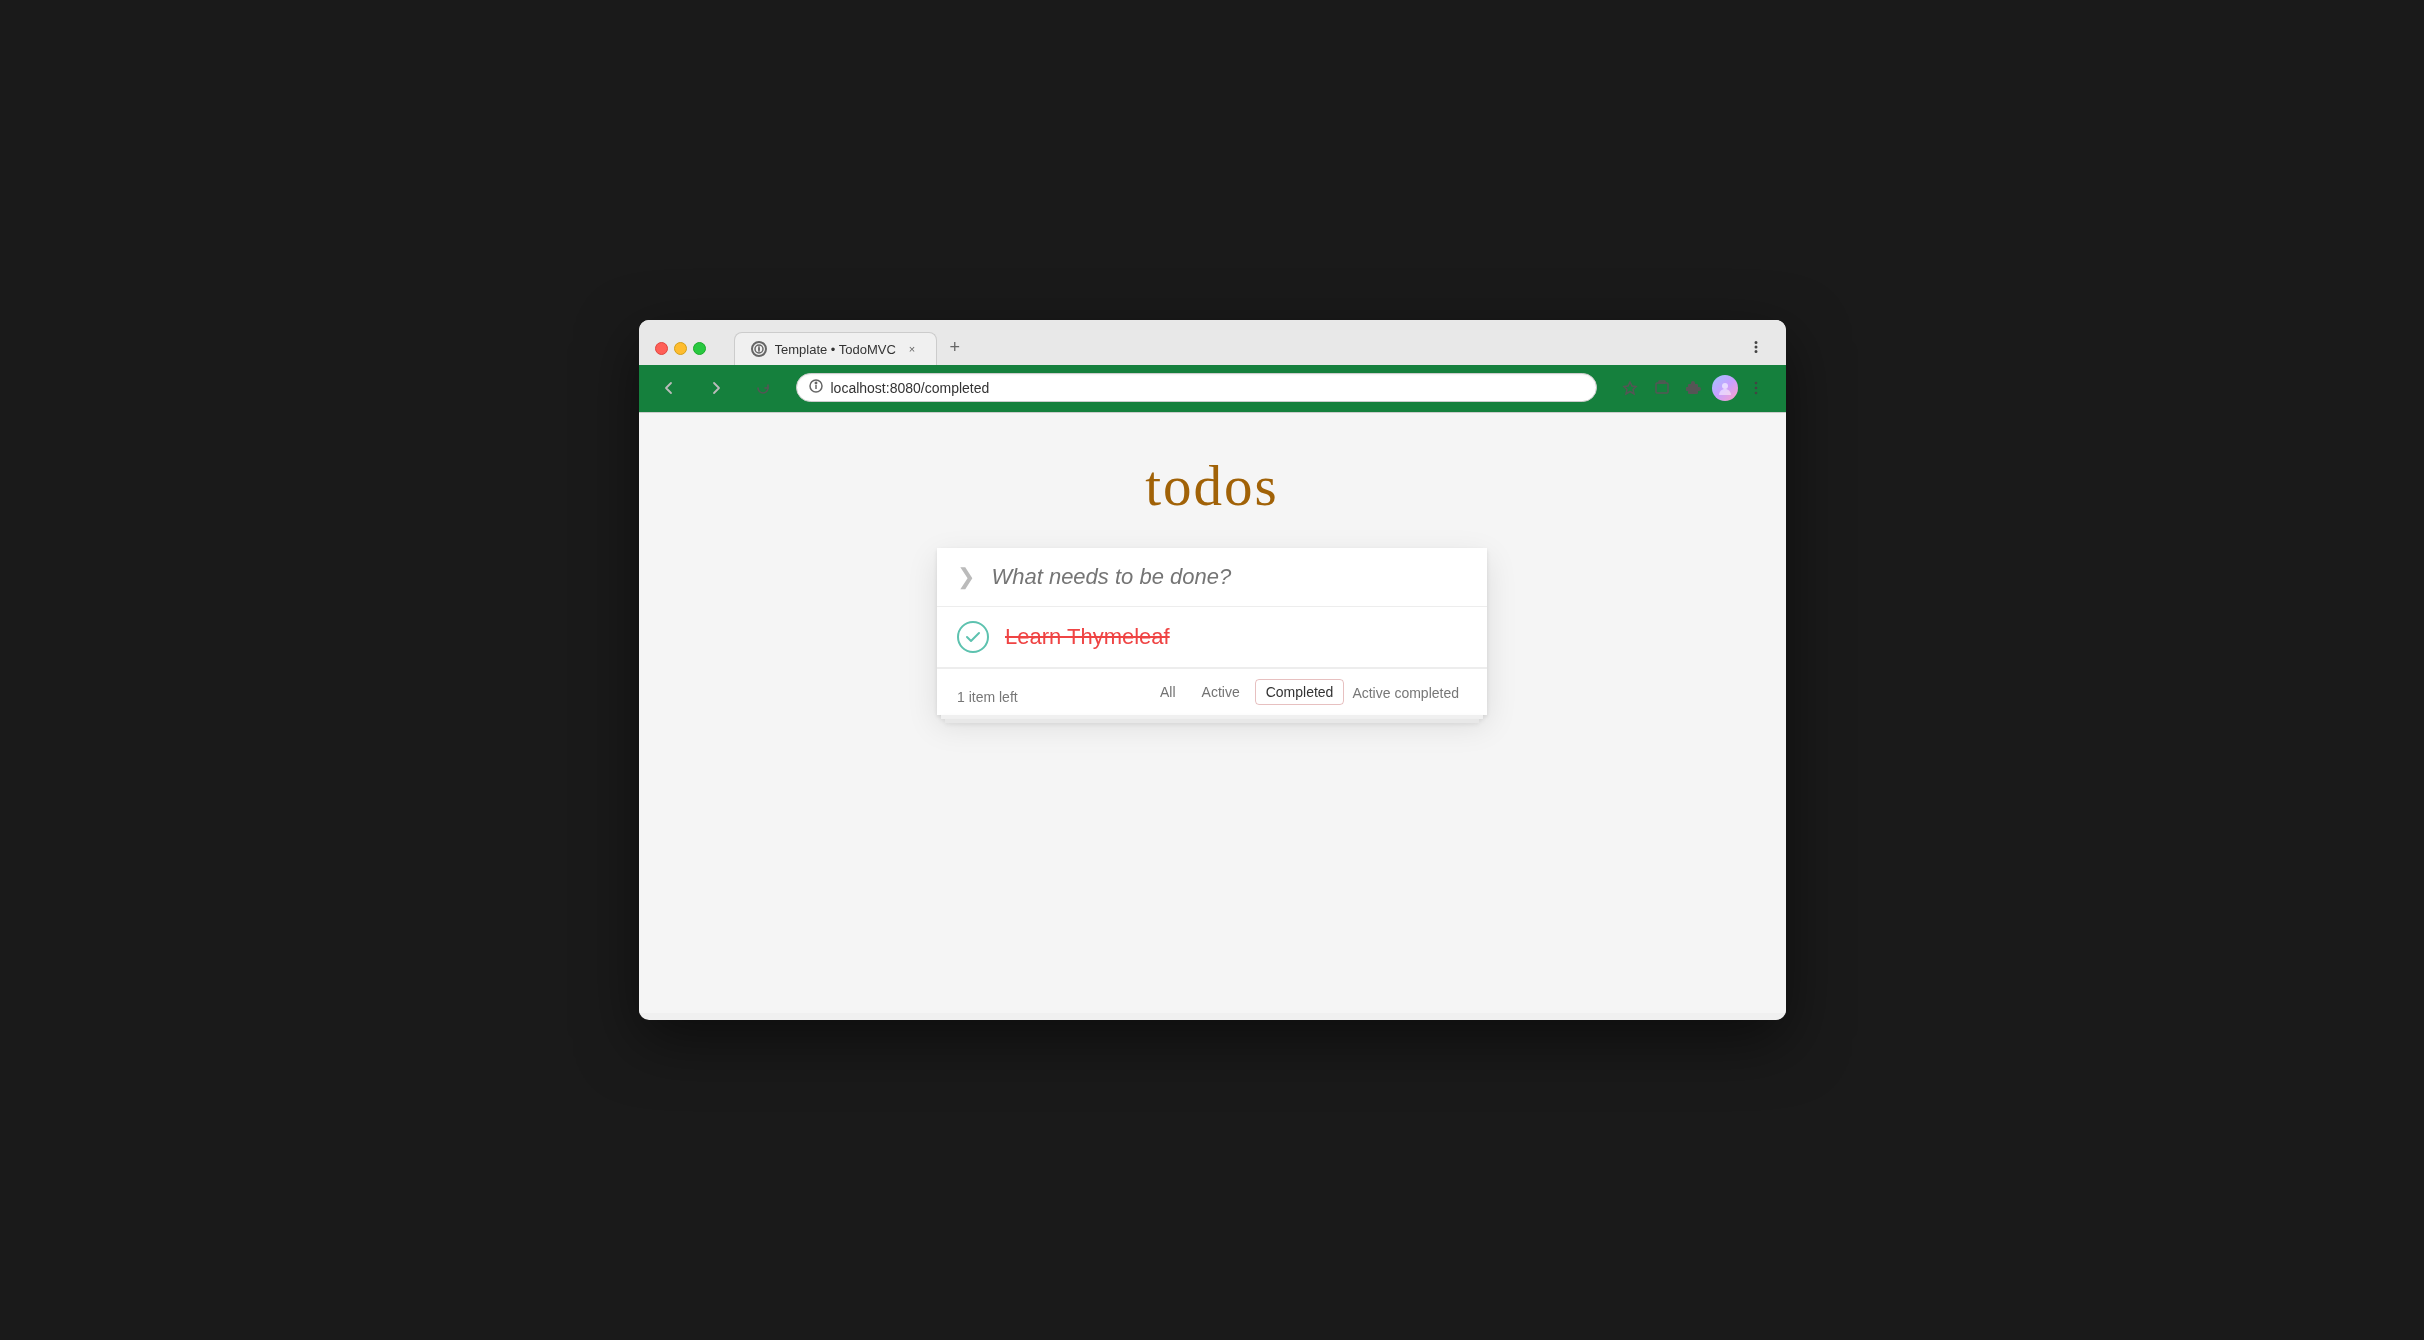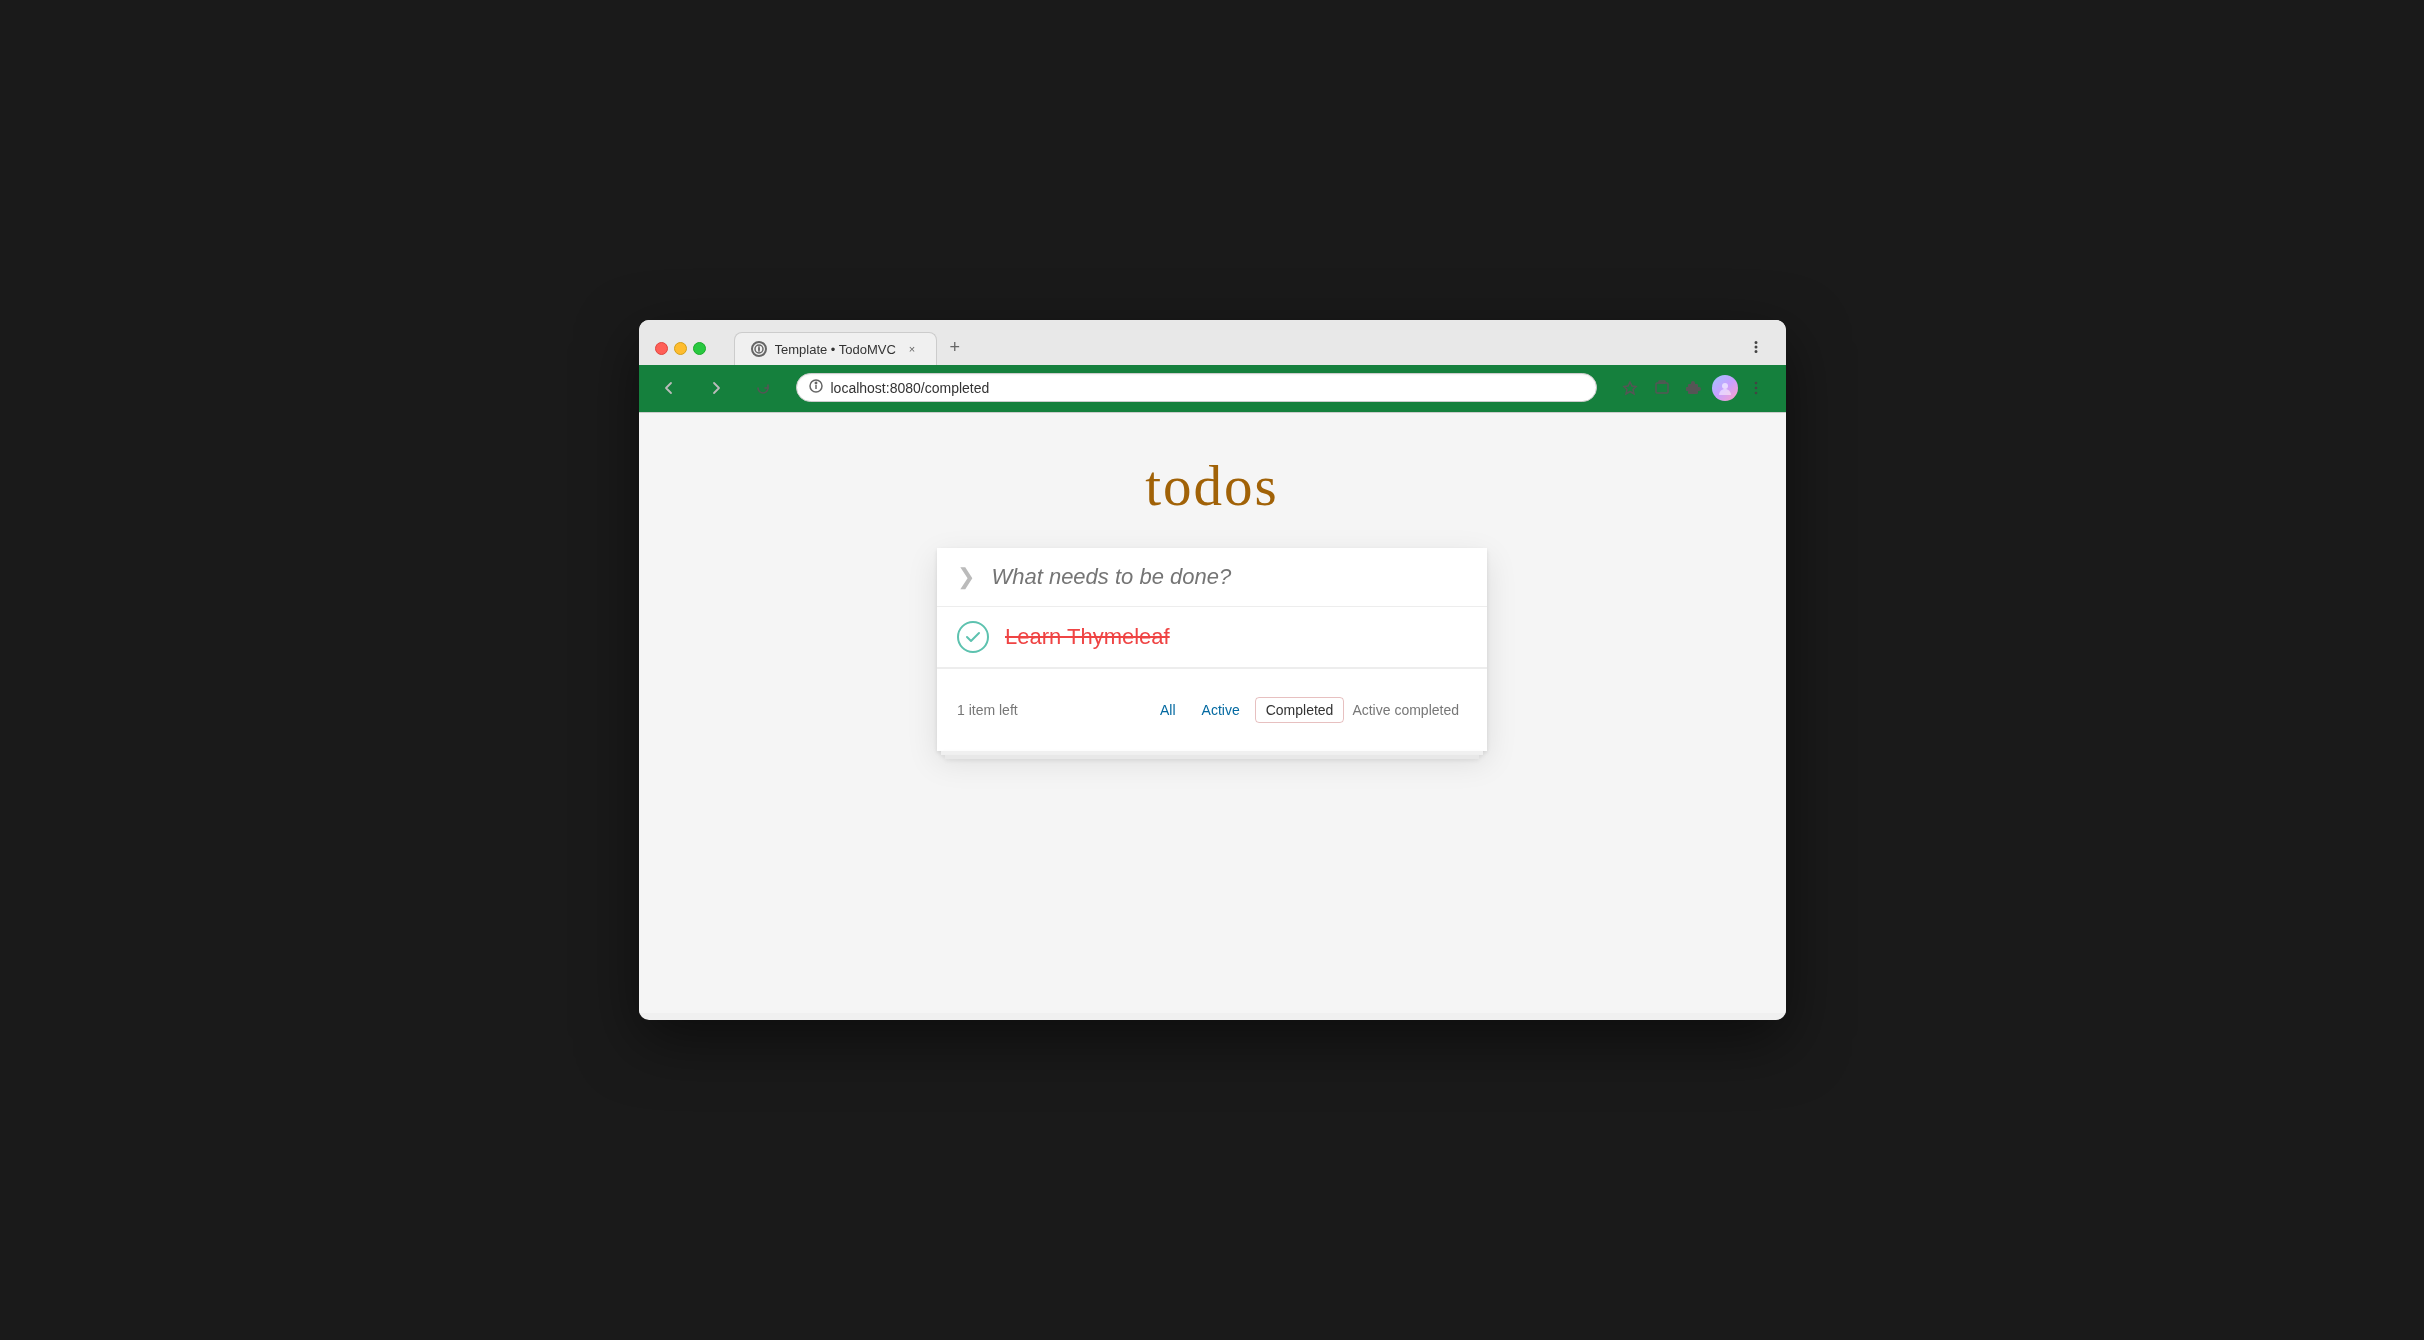--- a/index.html
+++ b/index.html
@@ -312,22 +312,22 @@
 
     .todo-text {
       flex: 1;
       font-size: 22px;
       color: #ef4444;
       text-decoration: line-through;
     }
 
     .todo-footer {
       display: flex;
-      align-items: center;
-      padding: 28px 20px;
+      align-items: flex-end;
+      padding: 10px 20px;
       background: white;
       border-top: 1px solid #ededed;
       font-size: 14px;
       color: #777;
     }
 
     .items-left {
       flex: 1;
       color: #777;
     }
@@ -337,21 +337,21 @@
       gap: 4px;
     }
 
     .filter-btn {
       padding: 4px 10px;
       border: 1px solid transparent;
       border-radius: 4px;
       cursor: pointer;
       background: none;
       font-size: 14px;
-      color: #0369a1;
+      color: #737373;
       text-decoration: none;
     }
     .filter-btn.active {
       border-color: rgba(175, 47, 47, 0.3);
       color: #333;
     }
 
     .clear-completed {
       cursor: pointer;
       background: none;

